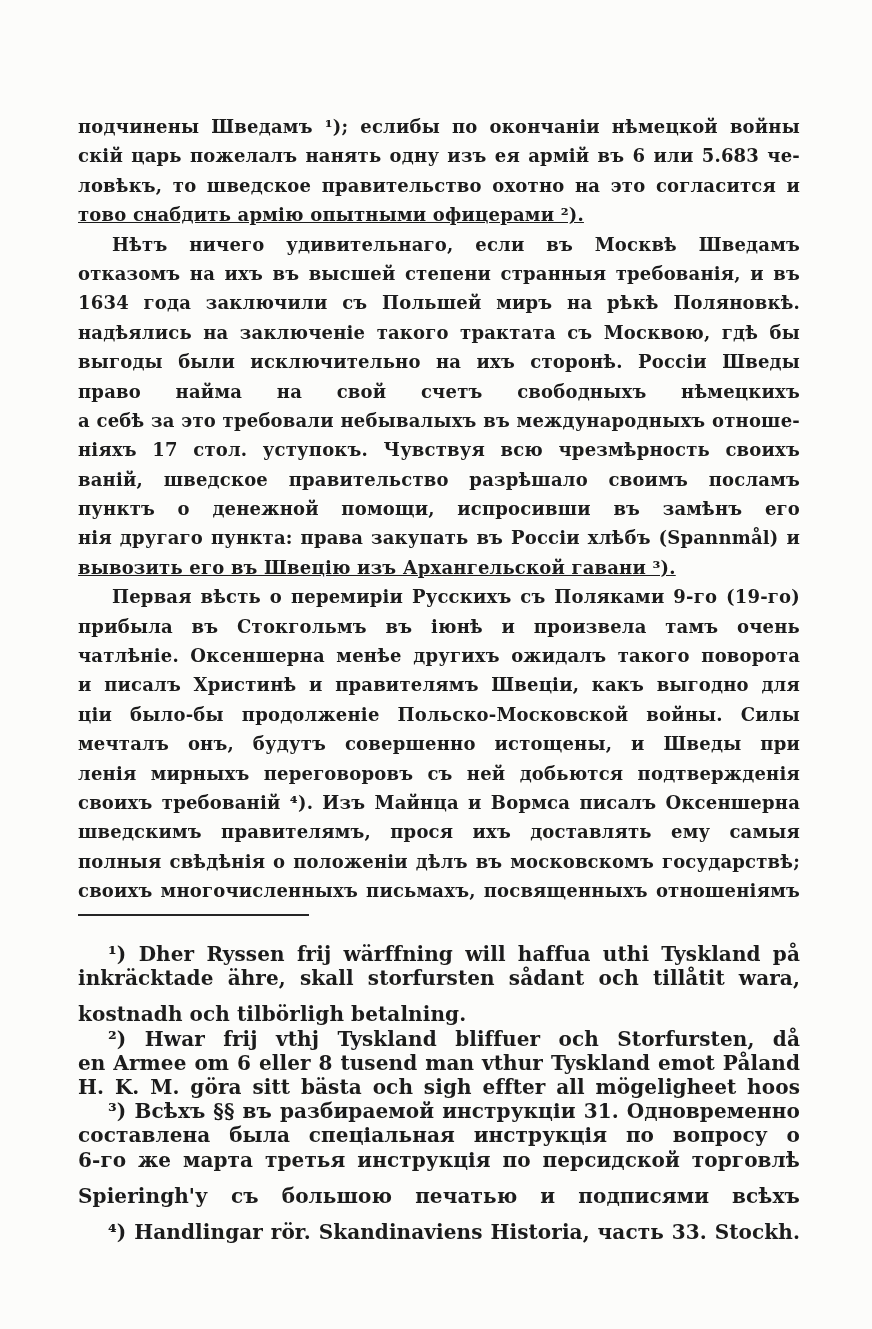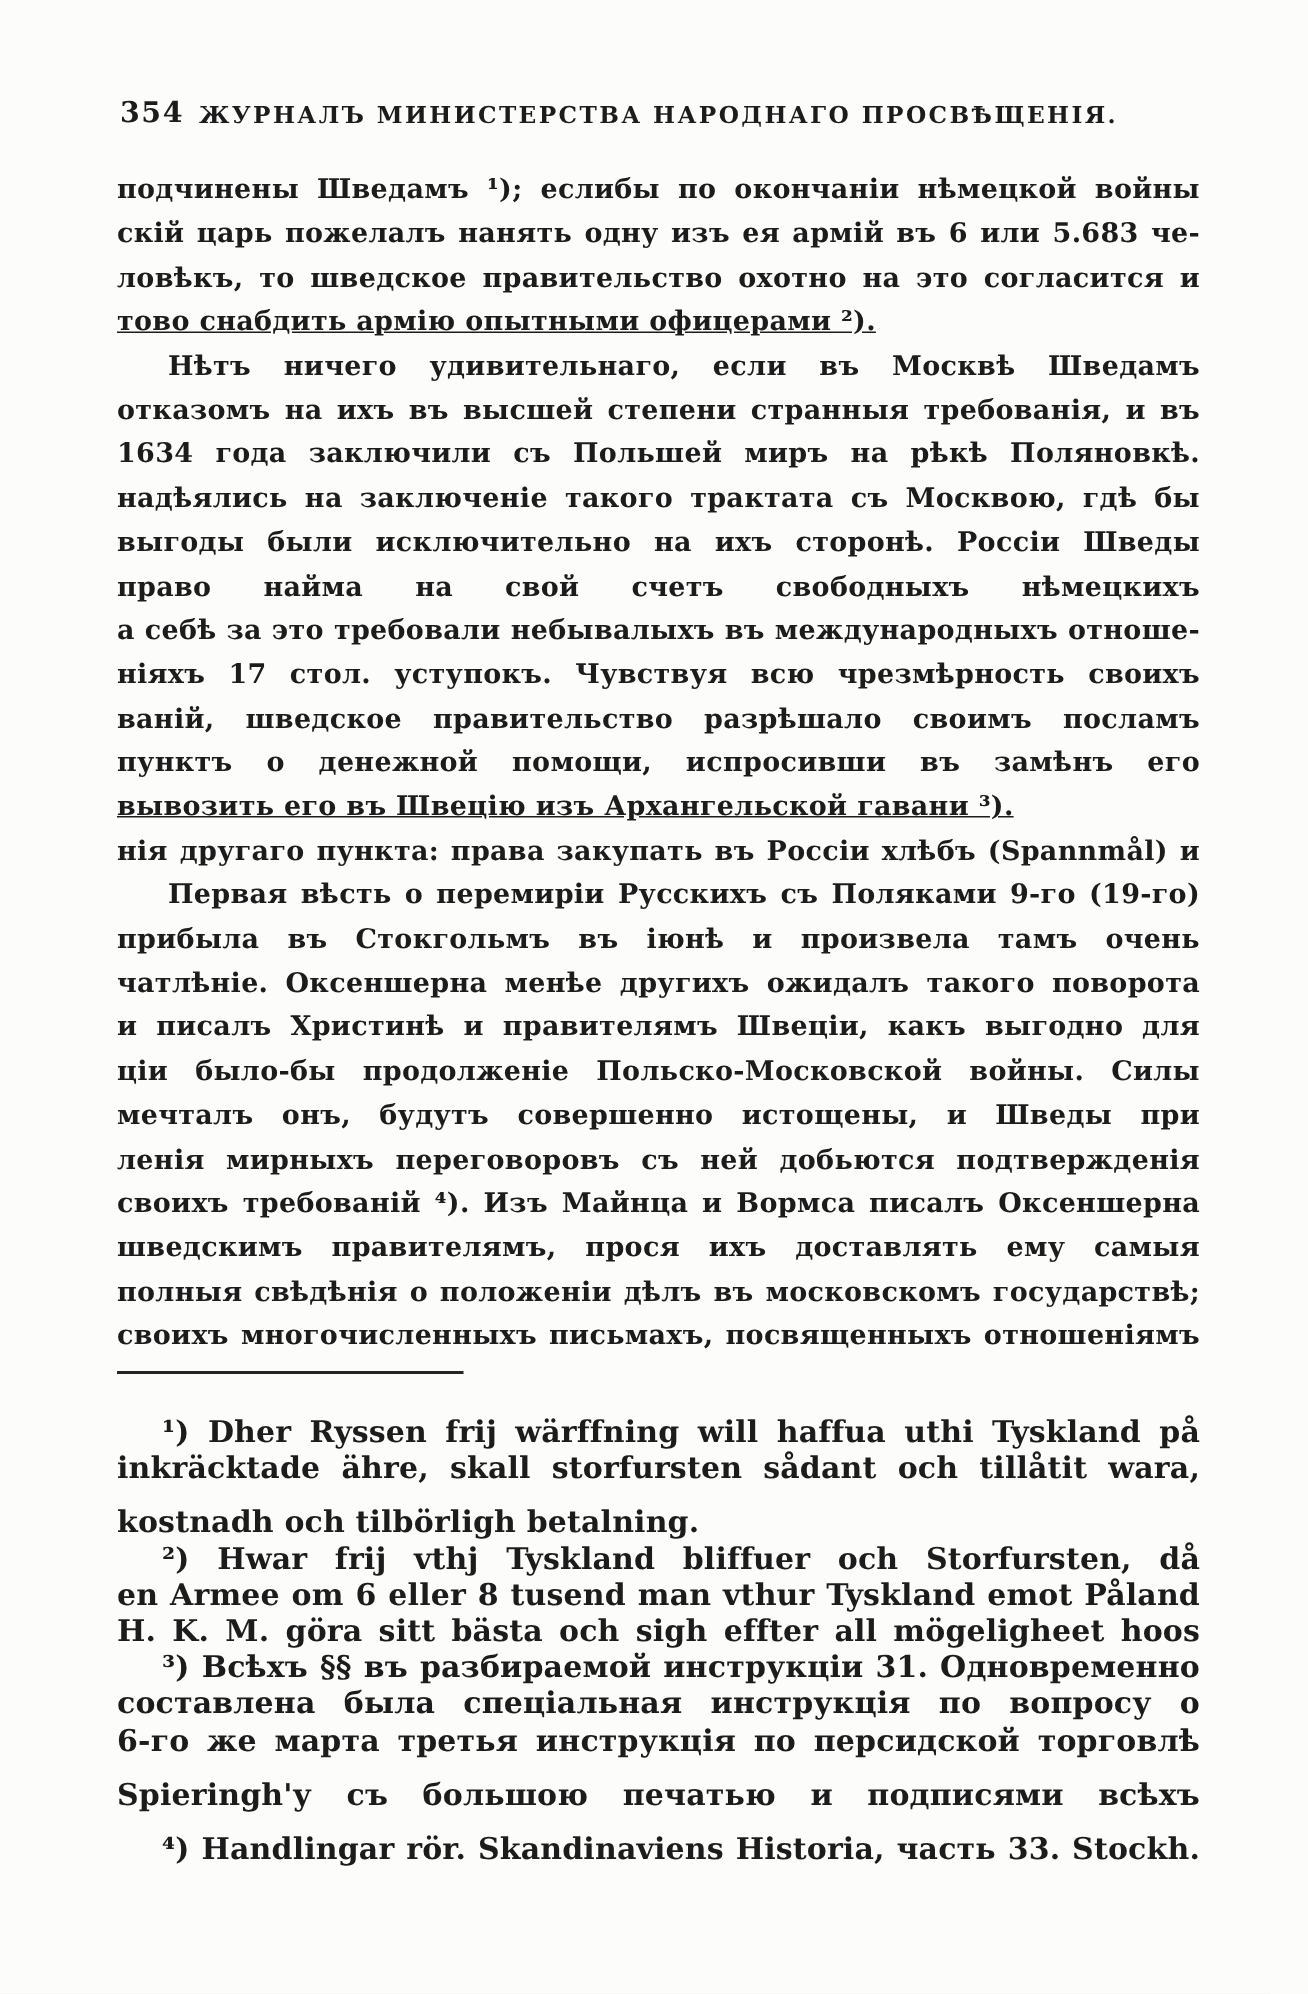--- a/index.html
+++ b/index.html
@@ -90,24 +90,20 @@
     text-align-last:justify;
   }
   .fnl.nj{ text-align-last:left;margin-top:12px; }
   .fnl.ind{ padding-left:30px; }
 </style>
 </head>
 <body>
 
 <div class="page">
 
-  <div class="runhead">
-    <span class="pagenum">354</span>
-    <div class="journal-title">ЖУРНАЛЪ МИНИСТЕРСТВА НАРОДНАГО ПРОСВѢЩЕНІЯ.</div>
-  </div>
 
   <div class="bodytext">
 
     <div class="para">
       <div class="ln">подчинены Шведамъ ¹); еслибы по окончаніи нѣмецкой войны москов-</div>
       <div class="ln">скій царь пожелалъ нанять одну изъ ея армій въ 6 или 5.683 че-</div>
       <div class="ln">ловѣкъ, то шведское правительство охотно на это согласится и го-</div>
       <div class="ln nj">тово снабдить армію опытными офицерами ²).</div>
     </div>
 
@@ -115,22 +111,22 @@
       <div class="ln ind">Нѣтъ ничего удивительнаго, если въ Москвѣ Шведамъ отвѣчали</div>
       <div class="ln">отказомъ на ихъ въ высшей степени странныя требованія, и въ іюнѣ</div>
       <div class="ln">1634 года заключили съ Польшей миръ на рѣкѣ Поляновкѣ. Шведы</div>
       <div class="ln">надѣялись на заключеніе такого трактата съ Москвою, гдѣ бы всѣ</div>
       <div class="ln">выгоды были исключительно на ихъ сторонѣ. Россіи Шведы давали</div>
       <div class="ln">право найма на свой счетъ свободныхъ нѣмецкихъ ландскнехтовъ,</div>
       <div class="ln">а себѣ за это требовали небывалыхъ въ международныхъ отноше-</div>
       <div class="ln">ніяхъ 17 стол. уступокъ. Чувствуя всю чрезмѣрность своихъ требо-</div>
       <div class="ln">ваній, шведское правительство разрѣшало своимъ посламъ оставить</div>
       <div class="ln">пунктъ о денежной помощи, испросивши въ замѣнъ его подтвержде-</div>
+      <div class="ln">нія другаго пункта: права закупать въ Россіи хлѣбъ (Spannmål) и</div>
       <div class="ln nj">вывозить его въ Швецію изъ Архангельской гавани ³).</div>
-      <div class="ln">нія другаго пункта: права закупать въ Россіи хлѣбъ (Spannmål) и</div>
     </div>
 
     <div class="para">
       <div class="ln ind">Первая вѣсть о перемиріи Русскихъ съ Поляками 9-го (19-го) мая</div>
       <div class="ln">прибыла въ Стокгольмъ въ іюнѣ и произвела тамъ очень тяжелое впе-</div>
       <div class="ln">чатлѣніе. Оксеншерна менѣе другихъ ожидалъ такого поворота дѣлъ</div>
       <div class="ln">и писалъ Христинѣ и правителямъ Швеціи, какъ выгодно для Шве-</div>
       <div class="ln">ціи было-бы продолженіе Польско-Московской войны. Силы Польши,</div>
       <div class="ln">мечталъ онъ, будутъ совершенно истощены, и Шведы при возобнов-</div>
       <div class="ln">ленія мирныхъ переговоровъ съ ней добьются подтвержденія всѣхъ</div>

